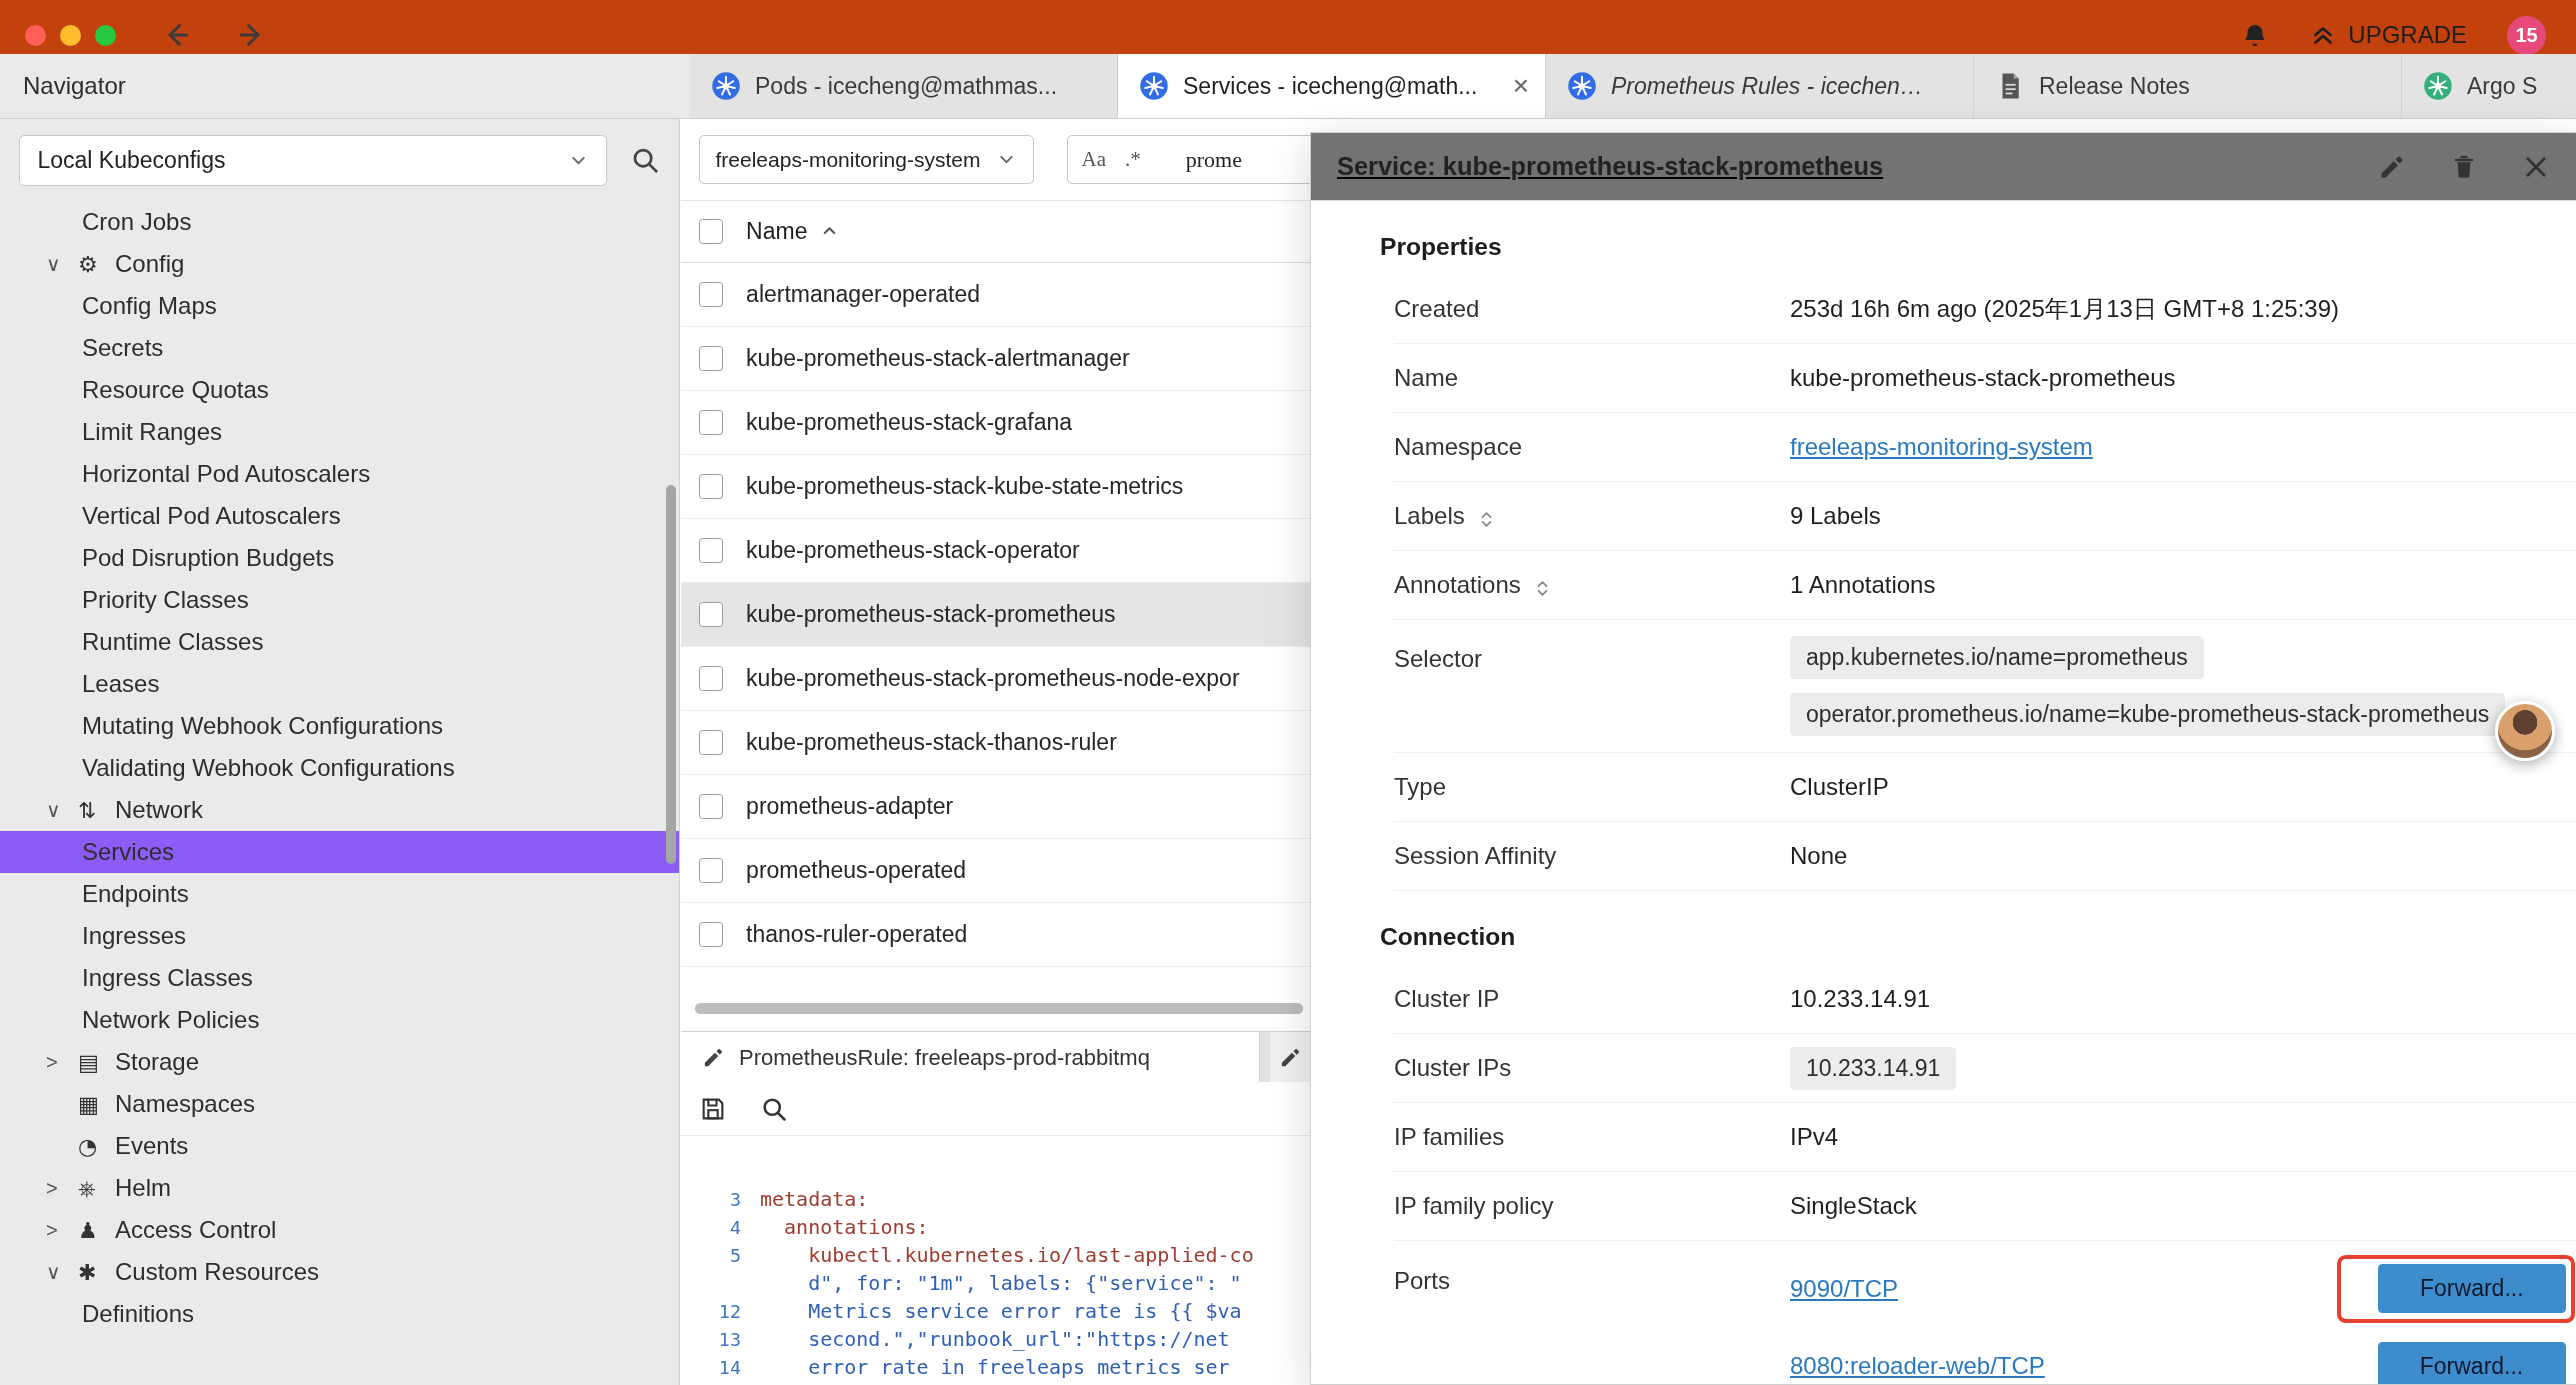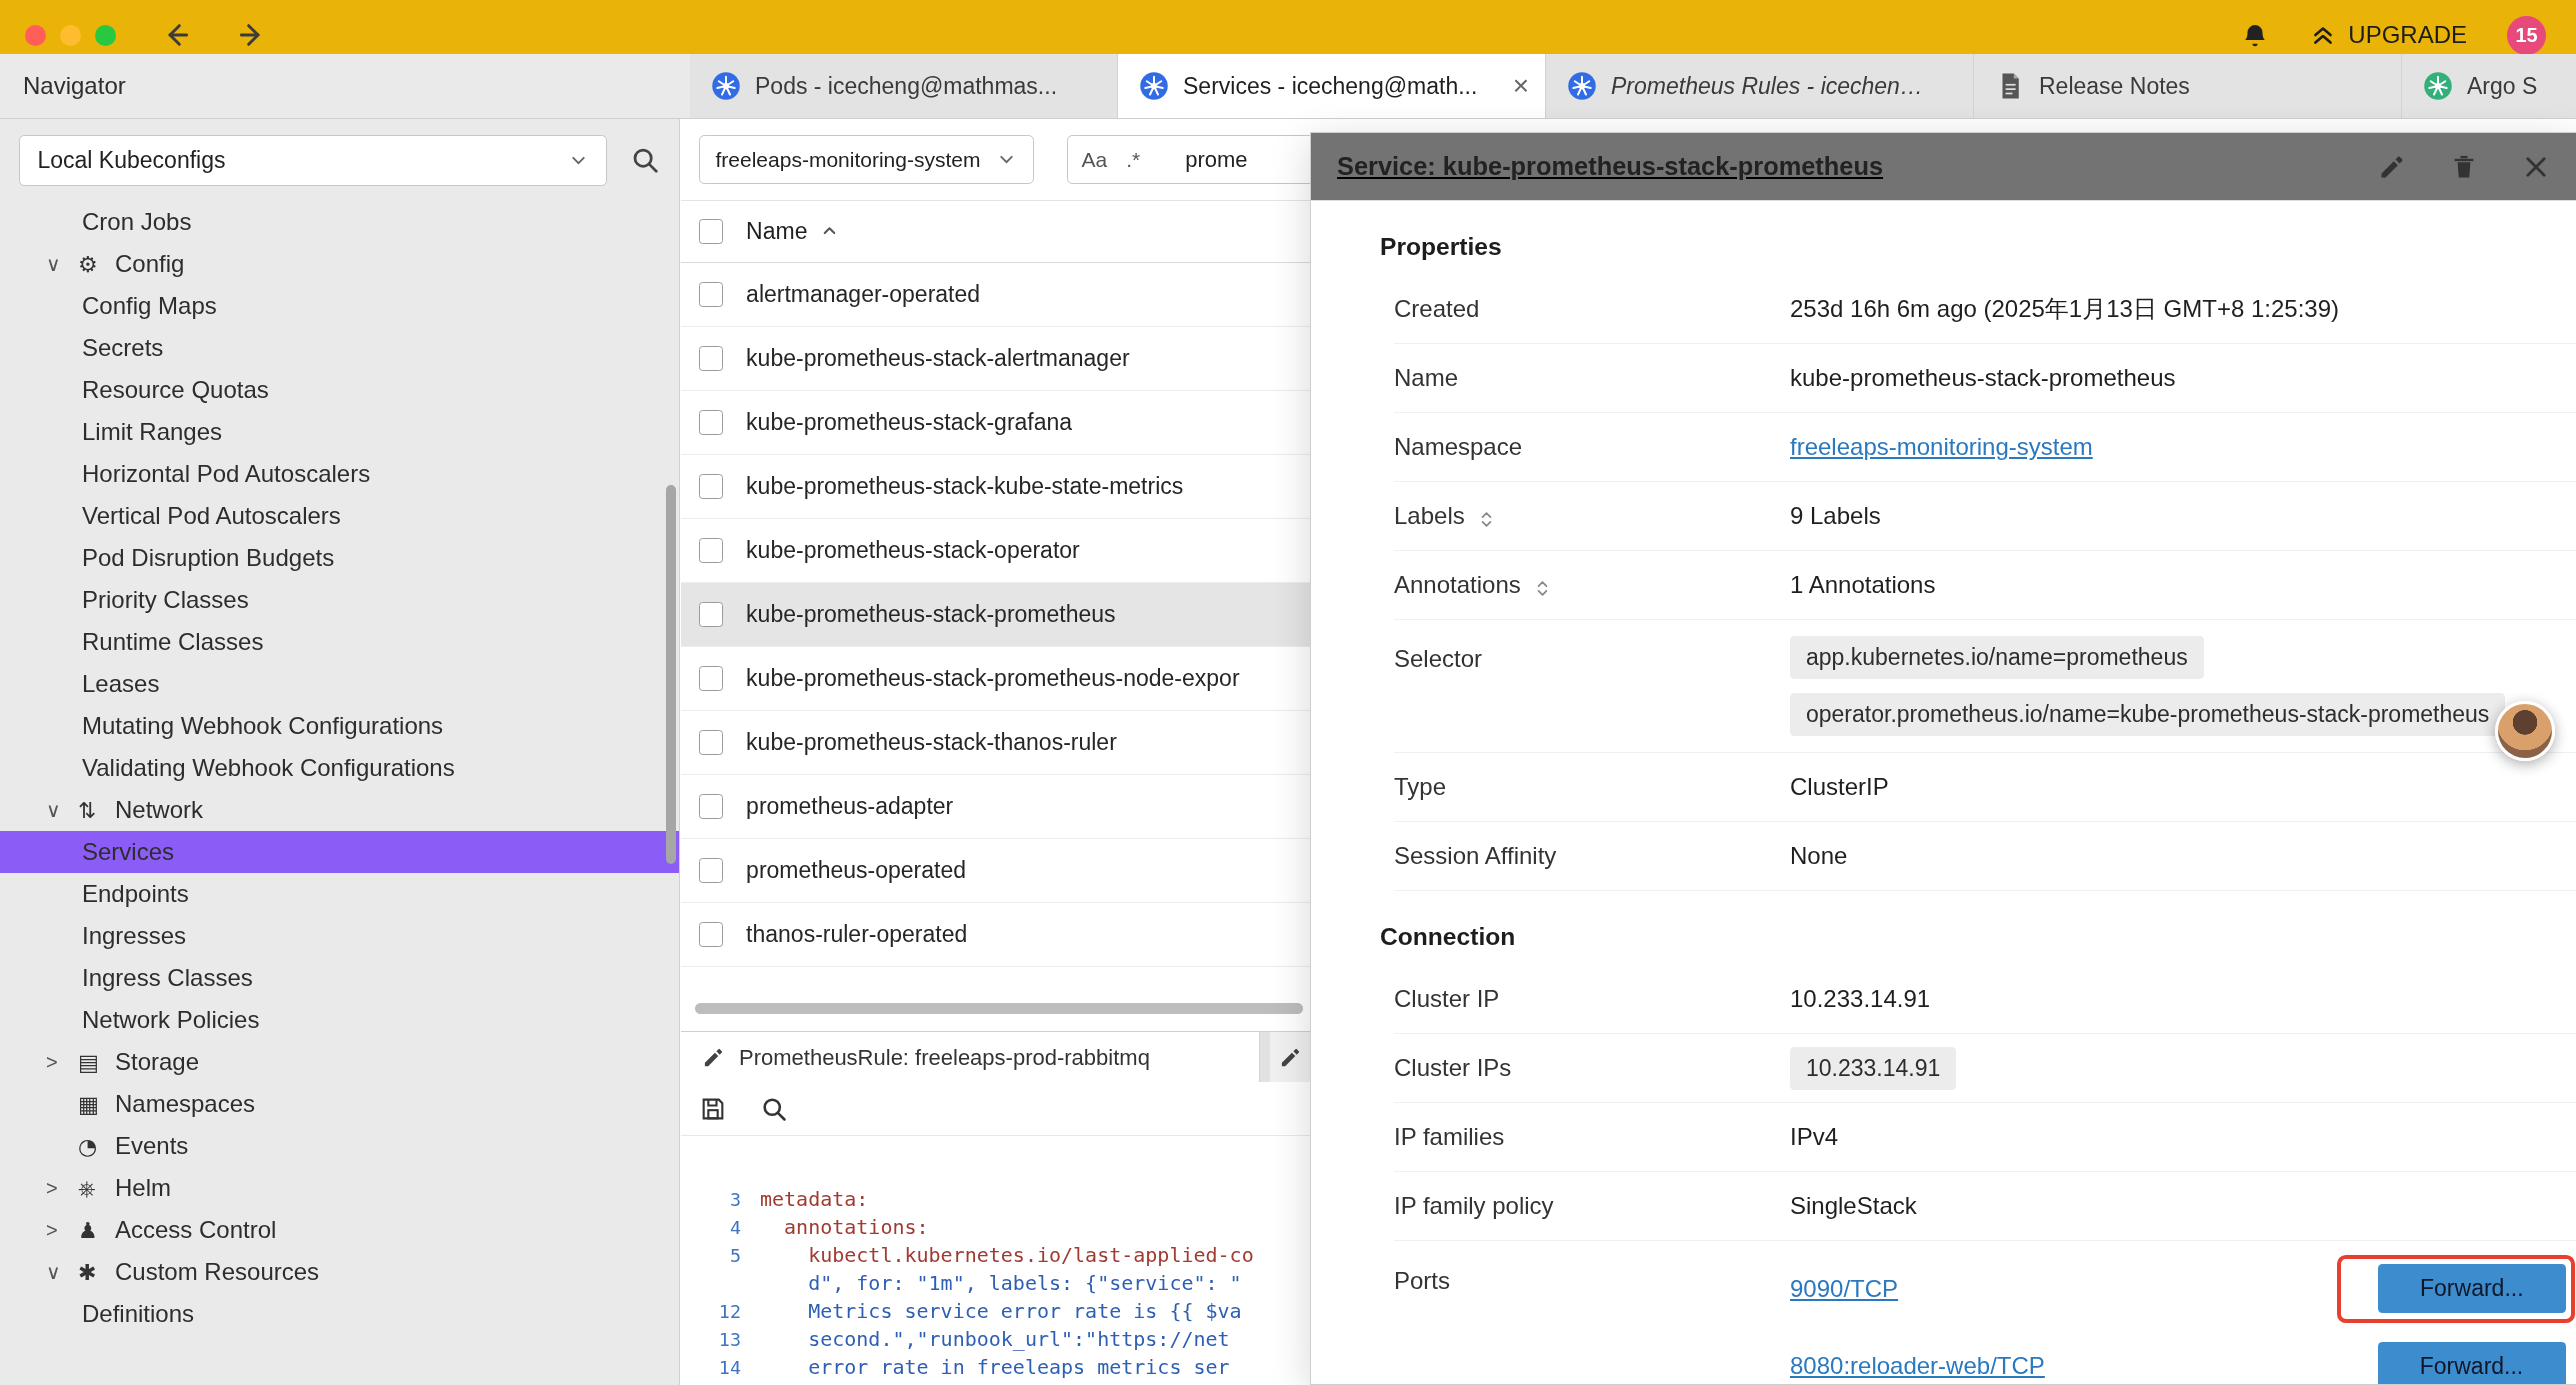--- a/index.html
+++ b/index.html
@@ -1,20 +1,20 @@
 <!DOCTYPE html>
 <html style="--accent-blue: #3d8dce; --link-blue: #2a79c0; --highlight-red: #e8402e; --badge-pink: #e8497b; --k8s-blue: #326ce5; --k8s-green: #33b07a;font-size:14px"><head>
 <meta charset="utf-8">
 <style>
   html,body{margin:0;padding:0;}
   body{width:2576px;height:1385px;overflow:hidden;font-family:"Liberation Sans",sans-serif;background:#fff;}
   .app{position:relative;width:2576px;height:1385px;background:#fff;}
 
   
-  .titlebar{position:absolute;left:0;top:0;width:100%;height:71px;background:#eab308;border-bottom:0.9px solid #d4d4d4;display:flex;align-items:center;box-sizing:border-box;}
+  .titlebar{position:absolute;left:0;top:0;width:100%;height:71px;background:#c2410c;border-bottom:0.9px solid #d4d4d4;display:flex;align-items:center;box-sizing:border-box;}
   .lights{display:flex;gap:14px;margin-left:24.6px;}
   .light{width:21px;height:21px;border-radius:50%;}
   .light.c{background:#ff5f57}.light.m{background:#febc2e}.light.z{background:#28c840}
   .nav-arrow{margin-left:44px;width:32px;height:32px;}
   .nav-arrow svg{width:100%;height:100%;}
   .tb-right{margin-left:auto;display:flex;align-items:center;gap:40px;margin-right:30px;}
   .bell{width:30px;height:30px;}
   .bell svg{width:100%;height:100%;}
   .upgrade{display:flex;align-items:center;gap:12.3px;font-size:24px;color:#1d1d1d;}
   .upgrade .up-icon{width:26px;height:26px;}
@@ -54,21 +54,21 @@
   .tree-item.chev-right .chev::before{content:">";}
   .tree-item.chev-none .chev{visibility:hidden;}
   .tree-icon{width:37px;font-size:22px;color:#333;flex:0 0 auto;font-family:"DejaVu Sans",sans-serif;}
   .tree-item.selected{background:#8b5cf6;}
   .sb-scrollbar{position:absolute;top:366px;right:2.6px;width:10.5px;height:379px;background:#a6a6a6;border-radius:5.3px;}
 
   
   .workspace{position:absolute;top:119px;left:681px;width:629px;bottom:0;background:#fff;overflow:hidden;}
   .ws-toolbar{height:82px;display:flex;align-items:center;gap:33px;padding-left:17.5px;border-bottom:0.9px solid #e4e4e4;box-sizing:border-box;}
   .ns-select{width:335px;height:49px;background:#fff;border:0.9px solid #c6c6c6;border-radius:5.3px;display:flex;align-items:center;padding:0 16px;font-size:21px;color:#222;box-sizing:border-box;flex:0 0 auto;}
-  .search-box{width:368px;height:49px;border:0.9px solid #c6c6c6;border-radius:5.3px;display:flex;align-items:center;gap:19px;padding:16px 14px;box-sizing:border-box;flex:0 0 auto;}
+  .search-box{width:368px;height:49px;border:0.9px solid #c6c6c6;border-radius:5.3px;display:flex;align-items:center;gap:19px;padding:16px 14px;box-sizing:border-box;flex:0 0 auto;font-family:Liberation Serif, serif;}
   .search-opt{font-size:21px;color:#555;}
   .search-query{font-size:22px;color:#222;margin-left:26px;}
   .table-head{height:61px;display:flex;align-items:center;border-bottom:0.9px solid #dadada;}
   .cbx{width:24.6px;height:24.6px;border:1.8px solid #9b9b9b;border-radius:3.5px;margin-left:17.5px;background:#fff;box-sizing:border-box;flex:0 0 auto;}
   .head-label{margin-left:23px;font-size:23px;color:#1f1f1f;}
   .sort-caret{margin-left:12.3px;width:19px;height:19px;}
   .sort-caret svg{width:100%;height:100%;}
   .t-row{height:63px;display:flex;align-items:center;border-bottom:0.9px solid #ededed;}
   .t-row.selected{background:#e5e5e5;}
   .t-name{margin-left:23px;font-size:23px;color:#262626;white-space:nowrap;}

